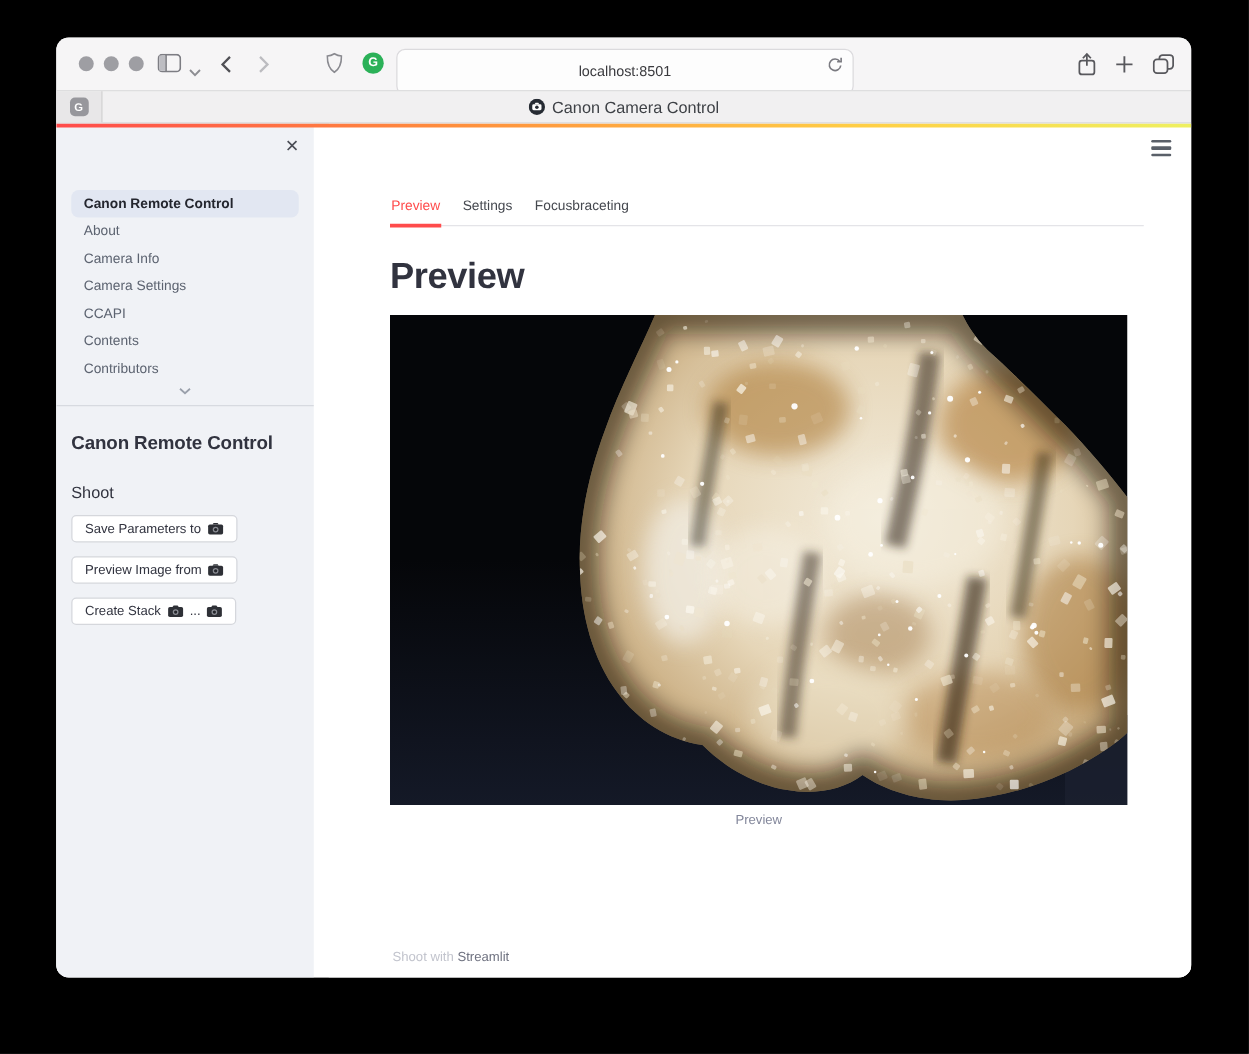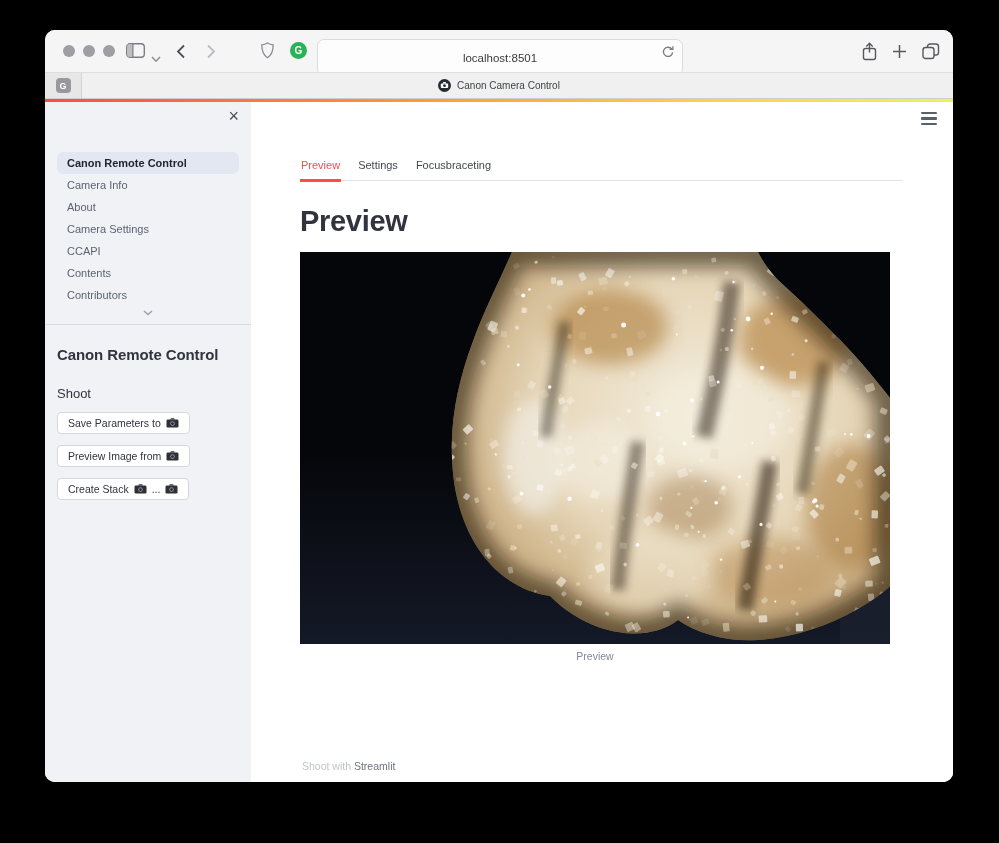--- a/index.html
+++ b/index.html
@@ -22,21 +22,21 @@
           background:#2bb158; color:#fff; font-size:10px; font-weight:bold;
           display:flex; align-items:center; justify-content:center; }
 
   
   .tabbar { height:27px; background:#f1f0f1; border-top:1px solid #dededf; border-bottom:1px solid #cfcecf;
             position:relative; display:flex; align-items:center; justify-content:center; flex:none; }
   .pinned { position:absolute; left:0; top:0; bottom:0; width:37px; background:#e8e7e8;
             border-right:1px solid #d4d3d4; display:flex; align-items:center; justify-content:center; }
   .gbadge { width:15px; height:15px; border-radius:4px; background:#97979c; color:#fff;
             font-size:9px; font-weight:bold; display:flex; align-items:center; justify-content:center; }
-  .tabtitle { display:flex; align-items:center; gap:6px; font-size:10px; color:#3e4146; }
+  .tabtitle { display:flex; align-items:center; gap:6px; font-size:13px; color:#3e4146; }
 
   
   .content { flex:1; position:relative; display:flex; background:#fff; }
   .decoration { position:absolute; top:0; left:0; right:0; height:3px; z-index:6;
                 background:linear-gradient(90deg,#ff4b4b 0%,#ff8e3c 35%,#ffd045 72%,#eef060 100%); }
 
   
   .sidebar { width:206px; flex:none; background:#f0f2f6; position:relative; padding-top:3px; }
   .sb-close { position:absolute; top:8px; right:12px; font-size:18px; line-height:1; color:#4a4d55; cursor:default; }
   .nav { margin-top:50px; padding:0 12px; }
@@ -46,21 +46,21 @@
   .nav-expand { display:flex; justify-content:center; margin-top:4px; }
   .divider { border:none; border-top:1px solid #d7dae0; margin:8px 0 0; }
   .sb-title { font-size:15px; font-weight:bold; color:#31333f; margin:21px 0 0 12px; letter-spacing:-.1px; }
   .sb-section { font-size:13px; font-weight:normal; color:#31333f; margin:23px 0 0 12px; }
   .btn-row { margin:11px 0 0 12px; }
   .sb-btn { display:inline-flex; align-items:center; gap:5px; background:#fff;
             border:1px solid #d5d7dc; border-radius:4px; padding:4px 10px 4px 10px;
             font-size:10.5px; color:#31333f; font-family:inherit; cursor:pointer; }
 
   
-  .main { flex:1; position:relative; background:#fff; }
+  .main { flex:1; position:relative; background:#fff;margin-left:12px; }
   .hamburger { position:absolute; top:13px; right:16px; display:flex; flex-direction:column; gap:3px; cursor:pointer; }
   .hamburger span { display:block; width:16px; height:2.4px; background:#5a6069; border-radius:1px; }
   .page { padding:60px 0 0 49px; width:652px; }
   .tabs { display:flex; gap:16px; border-bottom:1px solid #e4e4e8; width:603px; }
   .tab { font-size:11px; color:#45484f; padding:0 1px 8px; cursor:pointer; }
   .tab.active { color:#ff4b4b; border-bottom:3px solid #ff4b4b; margin-bottom:-2px; }
   .page-title { font-size:29px; font-weight:bold; color:#31333f; margin-top:24px; letter-spacing:-.3px; }
   figure { margin-top:14px; width:590px; }
   figure svg { display:block; }
   figcaption { text-align:center; font-size:10.5px; color:#83879b; margin-top:6px; }
@@ -156,22 +156,22 @@
   </div>
 
   <div class="content">
     <div class="decoration"></div>
 
     <aside class="sidebar">
       <span class="sb-close">×</span>
 
       <nav class="nav">
         <div class="nav-item active">Canon Remote Control</div>
+        <div class="nav-item">About</div>
         <div class="nav-item">Camera Info</div>
-        <div class="nav-item">About</div>
         <div class="nav-item">Camera Settings</div>
         <div class="nav-item">CCAPI</div>
         <div class="nav-item">Contents</div>
         <div class="nav-item">Contributors</div>
       </nav>
       <div class="nav-expand">
         <svg width="10" height="6" viewBox="0 0 10 6" fill="none" stroke="#9aa0ab" stroke-width="1.4">
           <polyline points="1,1 5,4.6 9,1"></polyline>
         </svg>
       </div>

